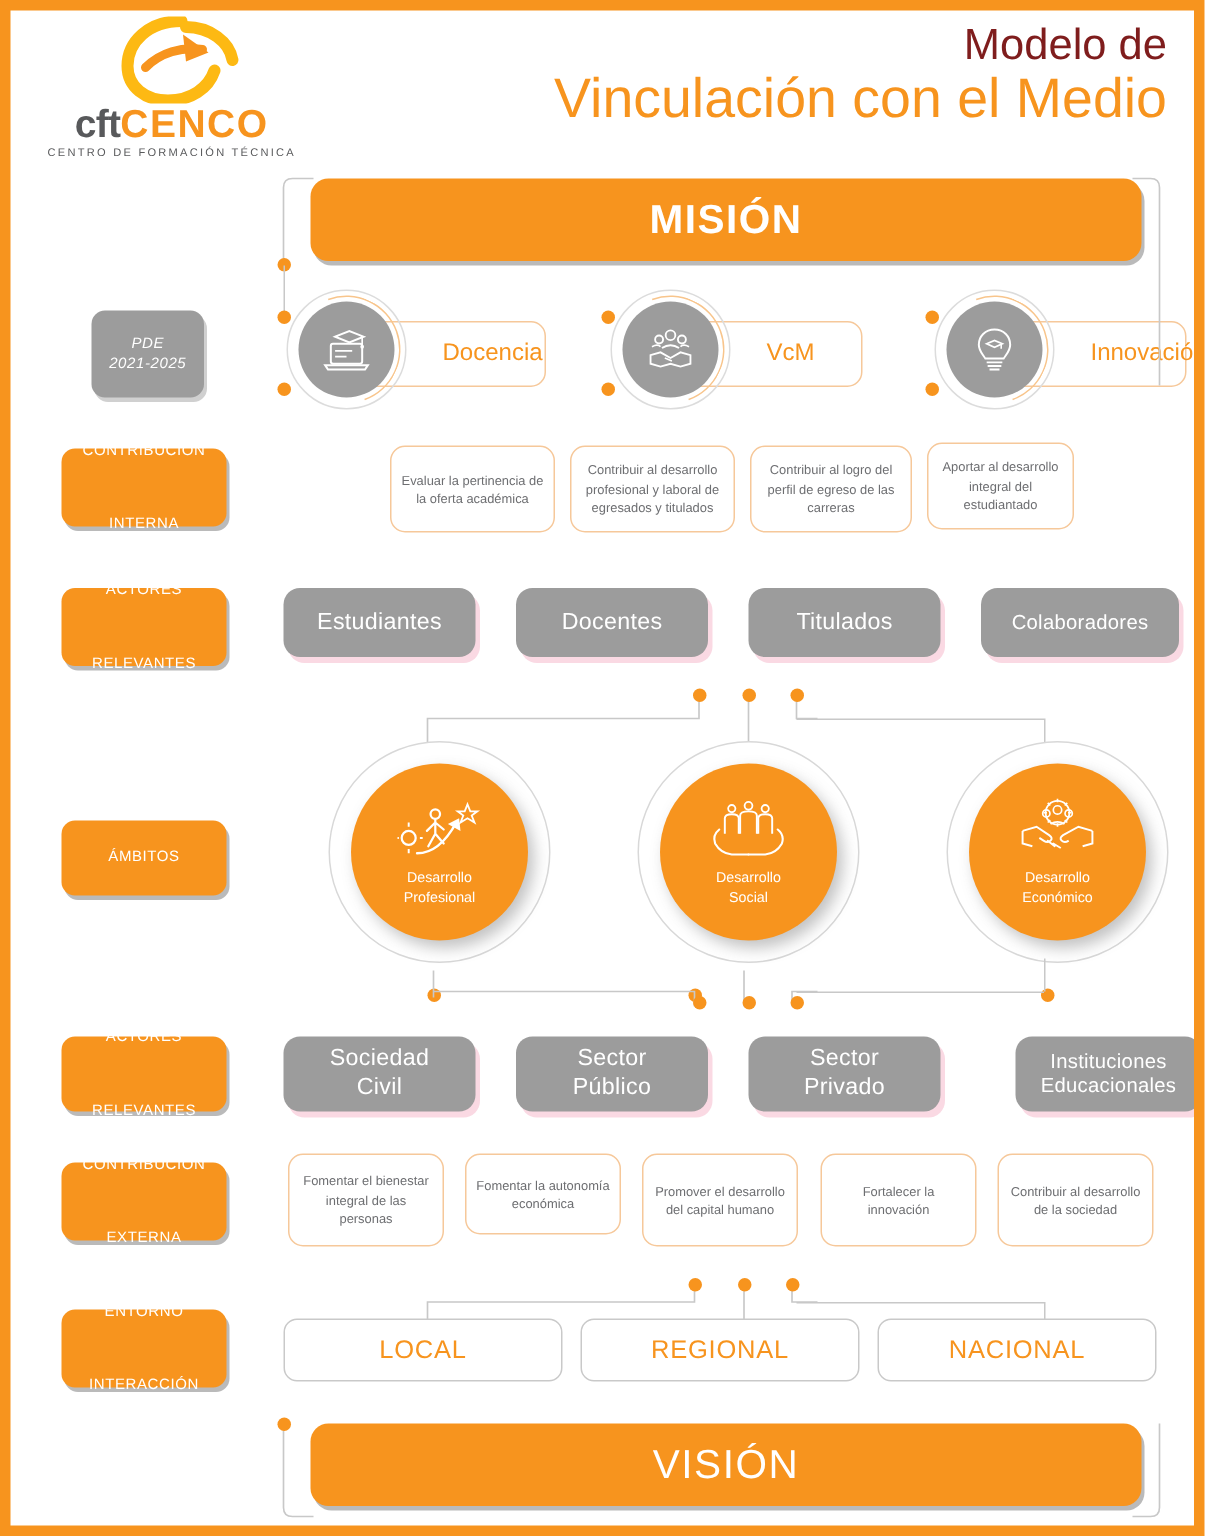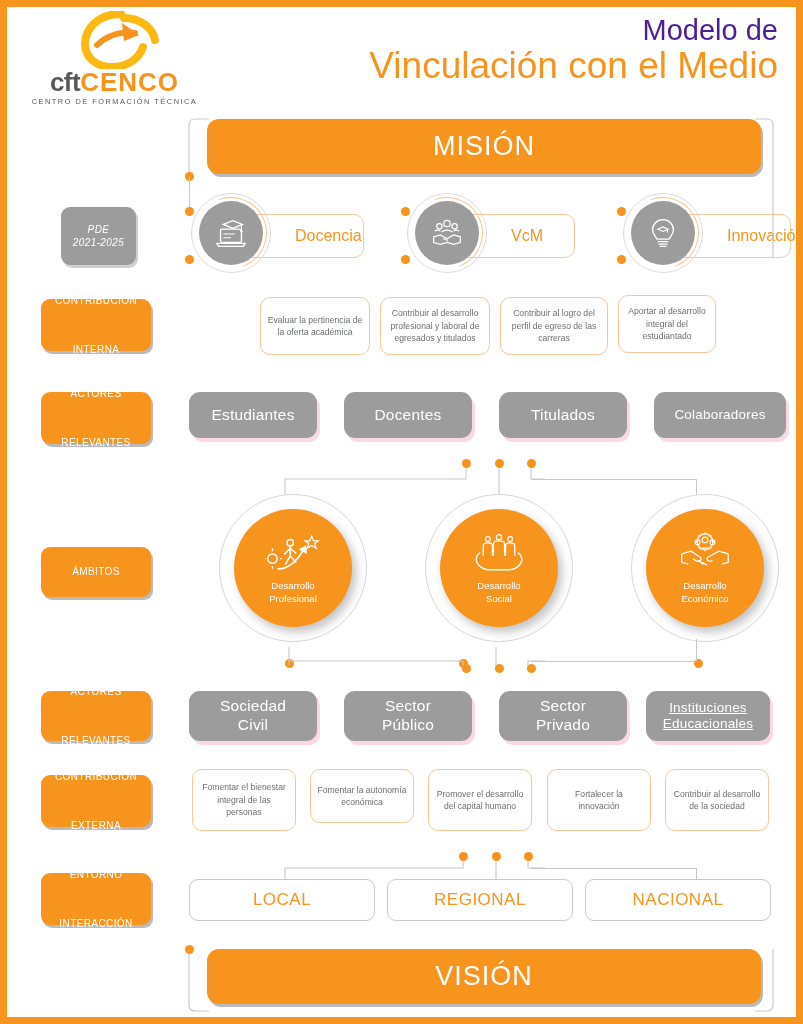--- a/index.html
+++ b/index.html
@@ -18,21 +18,21 @@
   .logo { position:absolute; left:15px; top:4px; width:185px; height:100px; }
   .logo-mark { position:absolute; left:55px; top:0px; width:90px; height:58px; }
   .logo-word { position:absolute; left:0; top:58px; width:185px; text-align:center;
     font-size:26px; font-weight:bold; letter-spacing:-0.5px; line-height:1; }
   .logo-word .cft { color:#58595B; }
   .logo-word .cenco { color:#F7941E; letter-spacing:1px; }
   .logo-sub { position:absolute; left:0; top:86px; width:185px; text-align:center;
     font-size:7.4px; letter-spacing:1.5px; color:#58595B; }
 
   .title-wrap { position:absolute; right:18px; top:8px; text-align:right; }
-  .title-top { font-size:29px; color:#4c1d95; line-height:1.05; letter-spacing:0px; }
+  .title-top { font-size:29px; color:#7f1d1d; line-height:1.05; letter-spacing:0px; }
   .title-main { font-size:37px; color:#F7941E; line-height:1.12; letter-spacing:0px; }
 
   
   .band {
     position:absolute; background:#F7941E; border-radius:12px;
     color:#fff; display:flex; align-items:center; justify-content:center;
     box-shadow:2px 3px 0 rgba(130,130,130,.55);
   }
   .band-label { position:absolute; background:#F7941E; border-radius:9px; color:#fff;
     display:flex; flex-direction:column; align-items:center; justify-content:center;
@@ -103,21 +103,21 @@
   <div class="title-wrap">
     <div class="title-top">Modelo de</div>
     <div class="title-main">Vinculación con el Medio</div>
   </div>
 
   <svg class="conn" style="left:176px; top:110px; width:40px; height:70px;">
     <path d="M26 2 L12 2 Q6 2 6 8 L6 58"></path>
   </svg>
   <div class="dot" style="left:178px; top:165px;"></div>
   <div class="band" style="left:200px; top:112px; width:554px; height:55px;">
-    <span style="font-size:27px; letter-spacing:1px;">MISIÓN</span>
+    <span style="font-size:27px; letter-spacing:1px;font-weight:bold;">MISIÓN</span>
   </div>
 
   <div class="gray-label" style="left:54px; top:200px; width:75px; height:58px;font-style:italic;">
     <span>PDE</span>
     <span>2021-2025</span>
   </div>
 
   <div class="pde-pill" style="left:232px; top:207px; width:125px; height:44px;">
     <span>Docencia</span>
   </div>
@@ -296,21 +296,21 @@
         <div>Sector</div>
         <div>Público</div>
       </div>
   </div>
   <div class="actor-box" style="left:492px; top:684px; width:128px; height:50px;">
     <div>
         <div>Sector</div>
         <div>Privado</div>
       </div>
   </div>
-  <div class="actor-box small" style="left:639px; top:684px; width:124px; height:50px;text-decoration:underline;">
+  <div class="actor-box small" style="left:670px; top:684px; width:124px; height:50px;">
     <div>
         <div>Instituciones</div>
         <div>Educacionales</div>
       </div>
   </div>
 
   <div class="band-label" style="left:34px; top:768px; width:110px; height:52px;">
     <span>CONTRIBUCIÓN</span>
     <span>EXTERNA</span>
   </div>

